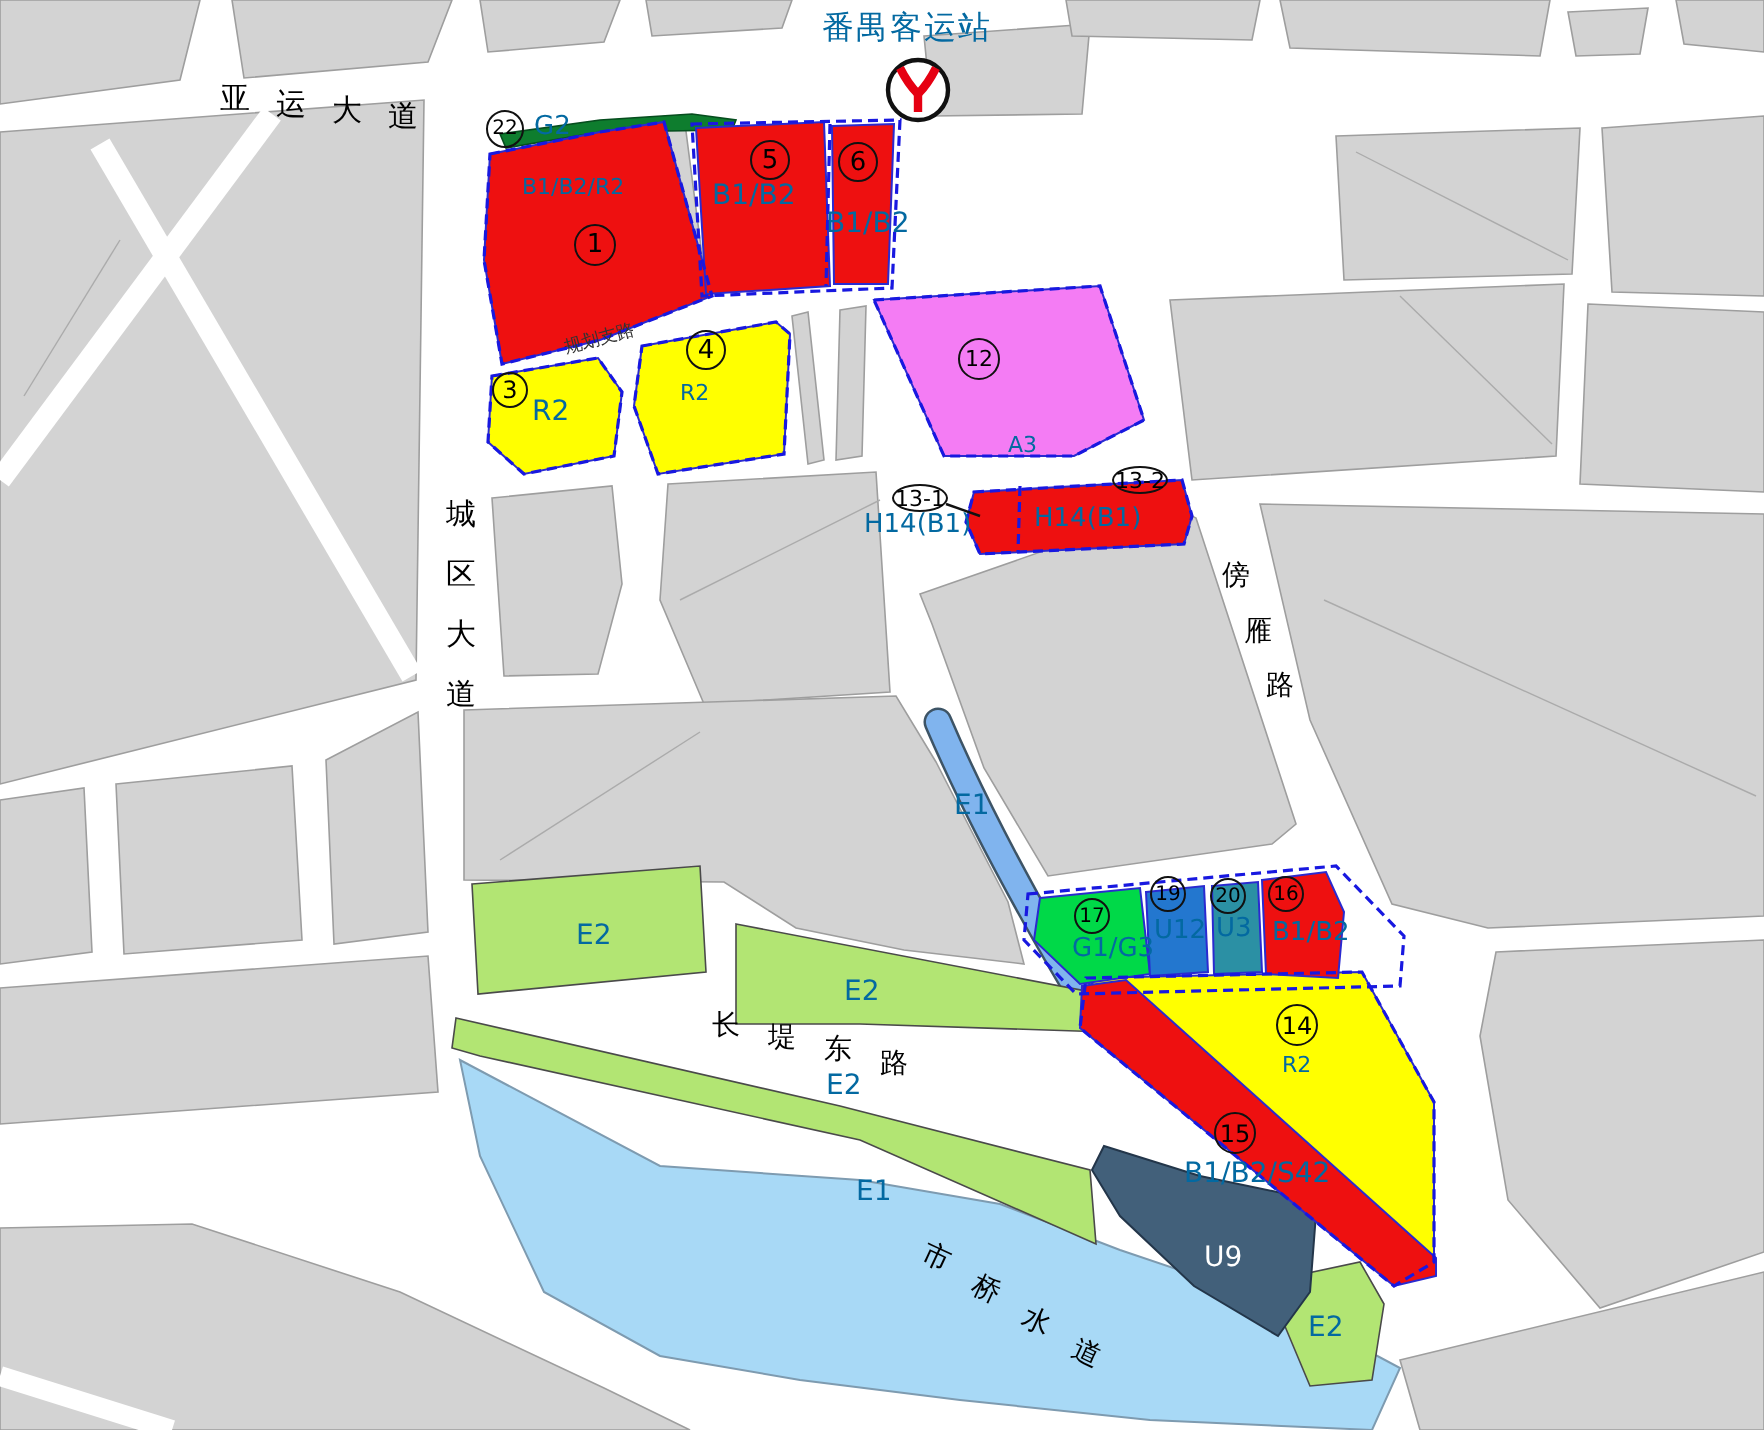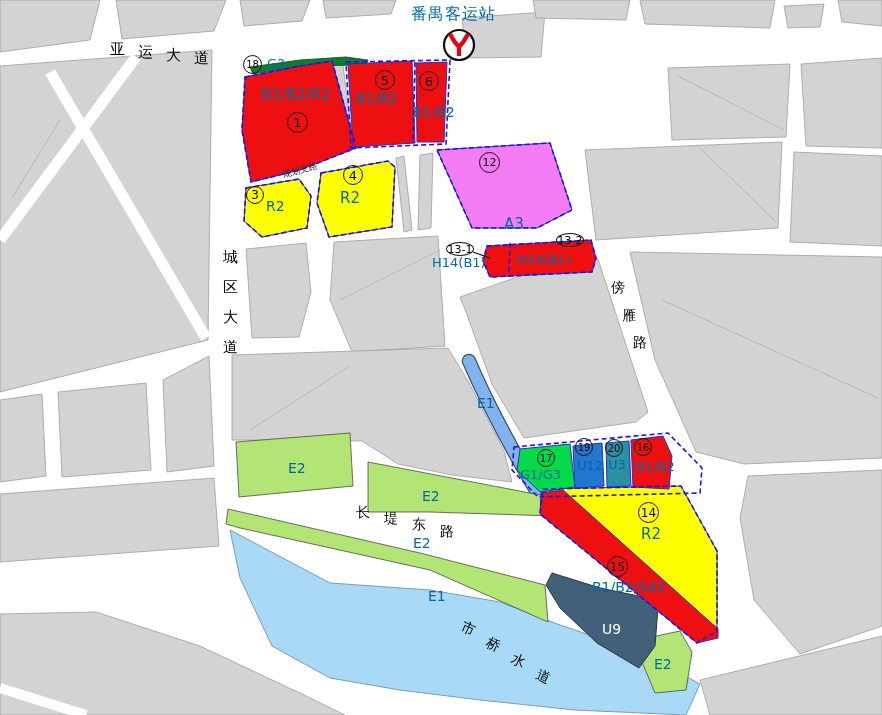--- a/index.html
+++ b/index.html
@@ -7,21 +7,21 @@
          font-family:"DejaVu Sans","Liberation Sans",sans-serif;}
   #stage svg{position:absolute;left:0;top:0;}
   .blk{fill:#d3d3d3;stroke:#9e9e9e;stroke-width:0.8;}
   .iline{stroke:#ababab;stroke-width:0.7;fill:none;}
   .wroad{stroke:#ffffff;fill:none;}
   .cp{stroke:#2a2ad0;stroke-width:1;}
   .dash{fill:none;stroke:#1818e0;stroke-width:1.6;stroke-dasharray:5 3;}
   .nat{stroke:#4a4a4a;stroke-width:0.8;}
   .wat{stroke:#7e9bb0;stroke-width:1;}
   .lbl{position:absolute;color:#0369a1;white-space:nowrap;line-height:1.05;}
-  .f16{font-size:16px;} .f15{font-size:15px;} .f14{font-size:14px;} .f13{font-size:13px;}
+  .f16{font-size:16px;} .f15{font-size:11px;} .f14{font-size:14px;} .f13{font-size:13px;}
   .f9{font-size:9px;}
   .circ{position:absolute;border:1.6px solid #111;border-radius:50%;
         display:flex;align-items:center;justify-content:center;
         color:#000;background:transparent;box-sizing:border-box;}
   .ell{position:absolute;border:1.4px solid #111;border-radius:50%;width:28px;height:14px;
        display:flex;align-items:center;justify-content:center;font-size:11px;box-sizing:border-box;}
   .rc{position:absolute;font-size:15px;color:#000;}
 </style>
 </head>
 <body>
@@ -140,27 +140,27 @@
 <span class="rc" style="left:412px;top:516px;font-size:14px;">东</span>
 <span class="rc" style="left:440px;top:523px;font-size:14px;">路</span>
 
 <span class="rc" style="left:461px;top:620px;font-size:14px;transform:rotate(25deg);">市</span>
 <span class="rc" style="left:486px;top:636px;font-size:14px;transform:rotate(25deg);">桥</span>
 <span class="rc" style="left:511px;top:652px;font-size:14px;transform:rotate(25deg);">水</span>
 <span class="rc" style="left:536px;top:668px;font-size:14px;transform:rotate(25deg);">道</span>
 
 <div class="lbl f9" style="left:282px;top:166px;color:#333;transform:rotate(-15deg);">规划支路</div>
 
-<div class="circ" style="left:243px;top:55px;width:19px;height:19px;font-size:10px;">18</div>
+<div class="circ" style="left:243px;top:55px;width:19px;height:19px;font-size:10px;">22</div>
 <div class="circ" style="left:287px;top:112px;width:21px;height:21px;font-size:13px;">1</div>
 <div class="circ" style="left:246px;top:186px;width:18px;height:18px;font-size:12px;">3</div>
 <div class="circ" style="left:343px;top:165px;width:20px;height:20px;font-size:13px;">4</div>
 <div class="circ" style="left:375px;top:70px;width:20px;height:20px;font-size:13px;">5</div>
 <div class="circ" style="left:419px;top:71px;width:20px;height:20px;font-size:13px;">6</div>
-<div class="circ" style="left:479px;top:152px;width:21px;height:21px;font-size:11px;">12</div>
+<div class="circ" style="left:479px;top:169px;width:21px;height:21px;font-size:11px;">12</div>
 <div class="ell" style="left:446px;top:242px;">13-1</div>
 <div class="ell" style="left:556px;top:233px;">13-2</div>
 <div class="circ" style="left:638px;top:502px;width:21px;height:21px;font-size:12px;">14</div>
 <div class="circ" style="left:607px;top:556px;width:21px;height:21px;font-size:12px;">15</div>
 <div class="circ" style="left:634px;top:438px;width:18px;height:18px;font-size:10px;">16</div>
 <div class="circ" style="left:537px;top:449px;width:18px;height:18px;font-size:10px;">17</div>
 <div class="circ" style="left:575px;top:438px;width:18px;height:18px;font-size:10px;">19</div>
 <div class="circ" style="left:605px;top:439px;width:18px;height:18px;font-size:10px;">20</div>
 
 <div class="lbl f13" style="left:267px;top:57px;">G2</div>
@@ -168,21 +168,21 @@
 <div class="lbl f14" style="left:266px;top:199px;">R2</div>
 <div class="lbl f15" style="left:340px;top:191px;">R2</div>
 <div class="lbl f14" style="left:356px;top:91px;">B1/B2</div>
 <div class="lbl f14" style="left:413px;top:105px;">B1/B2</div>
 <div class="lbl f15" style="left:504px;top:171px;margin-top:46px;">A3</div>
 <div class="lbl f13" style="left:432px;top:256px;">H14(B1)</div>
 <div class="lbl f13" style="left:517px;top:253px;">H14(B1)</div>
 <div class="lbl f15" style="left:641px;top:527px;">R2</div>
 <div class="lbl f14" style="left:592px;top:580px;">B1/B2/S42</div>
 <div class="lbl f13" style="left:636px;top:460px;">B1/B2</div>
-<div class="lbl f13" style="left:520px;top:468px;">G1/G3</div>
+<div class="lbl f13" style="left:520px;top:468px;padding-left:16px;">G1/G3</div>
 <div class="lbl f13" style="left:577px;top:459px;">U12</div>
 <div class="lbl f13" style="left:608px;top:458px;text-align:right;">U3</div>
 
 <div class="lbl f14" style="left:477px;top:396px;">E1</div>
 <div class="lbl f14" style="left:428px;top:589px;">E1</div>
 <div class="lbl f14" style="left:288px;top:461px;">E2</div>
 <div class="lbl f14" style="left:422px;top:489px;">E2</div>
 <div class="lbl f14" style="left:413px;top:536px;">E2</div>
 <div class="lbl f14" style="left:654px;top:657px;">E2</div>
 <div class="lbl f14" style="left:602px;top:622px;color:#fff;">U9</div>

